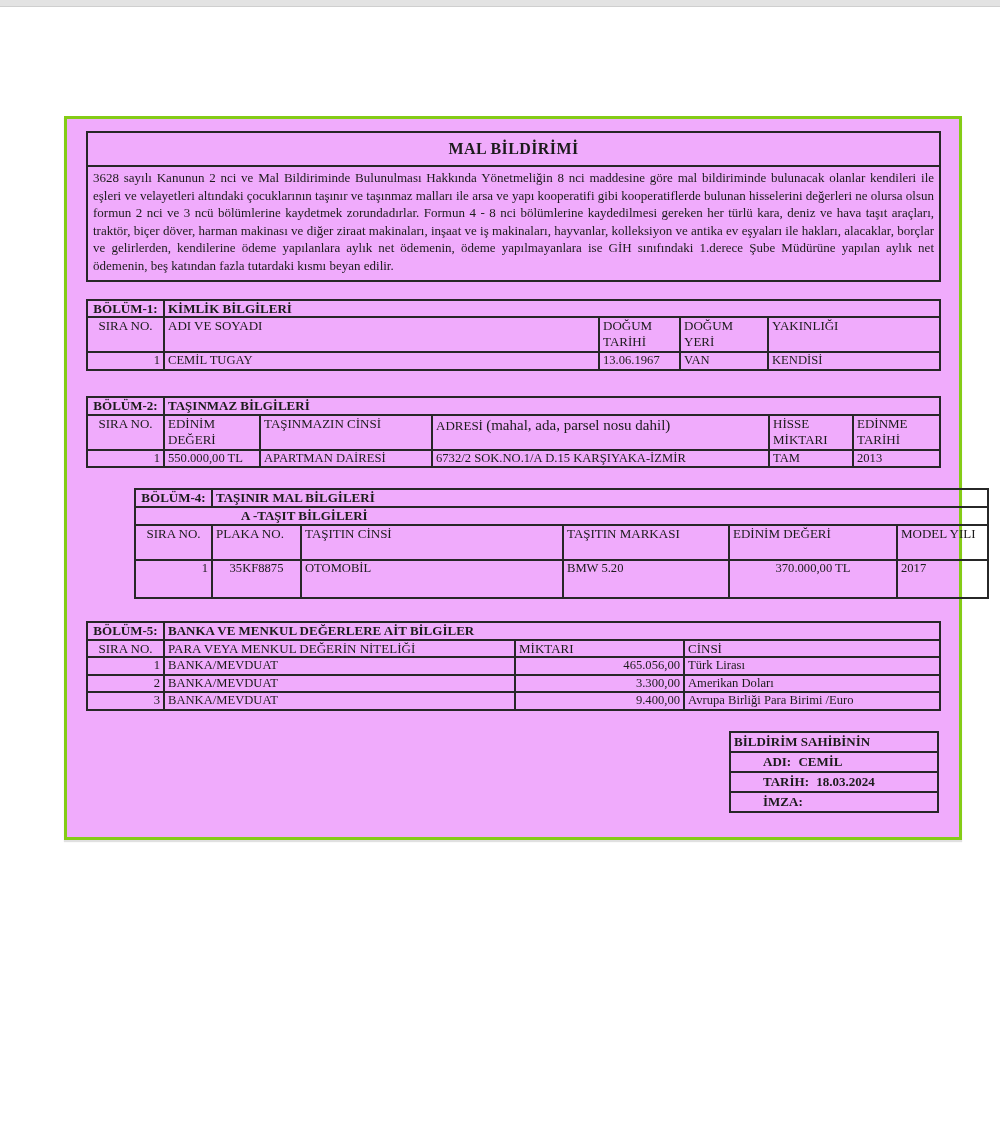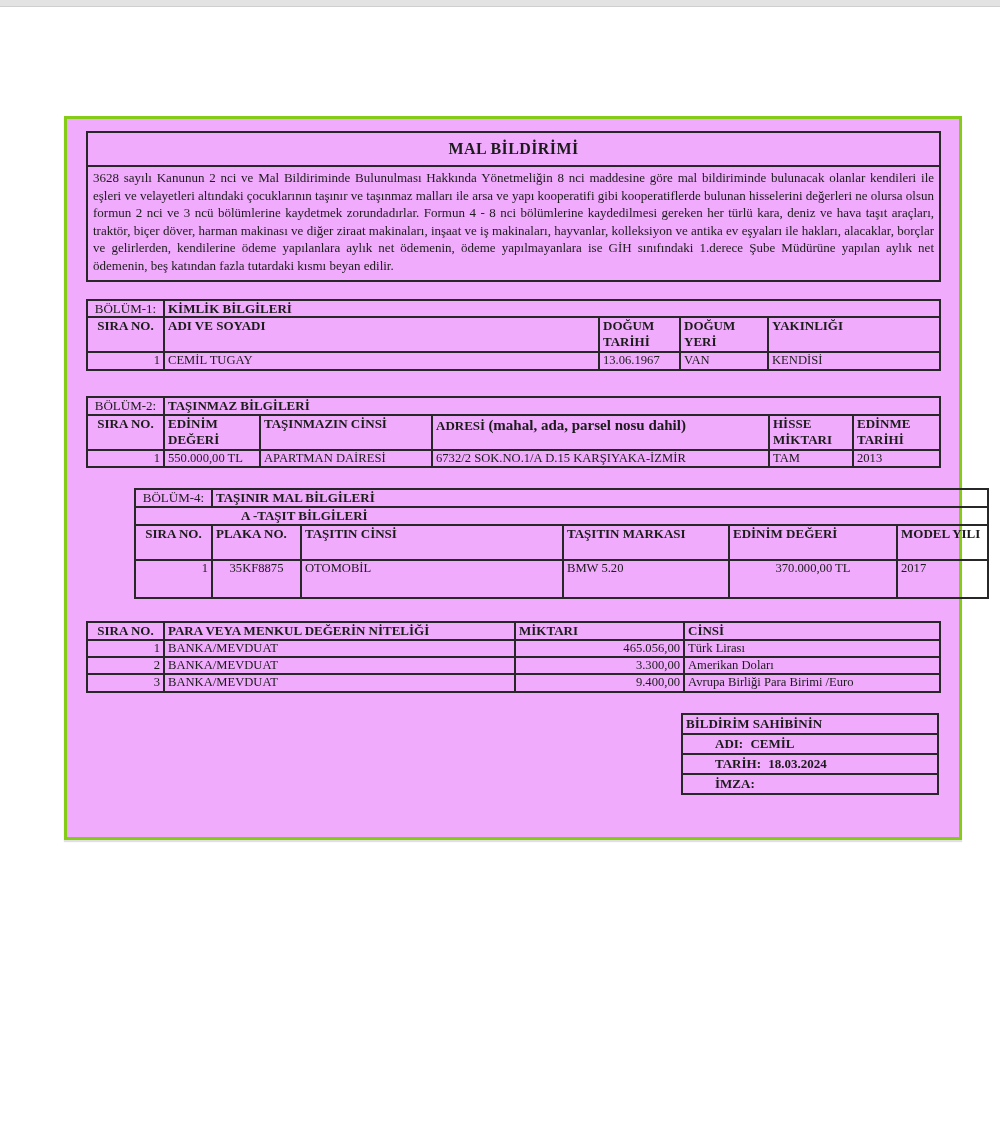--- a/index.html
+++ b/index.html
@@ -29,34 +29,34 @@
   .org-center{text-align:center;}
   .org-cell .val{font-weight:normal;}
   .intro-cell{font-weight:normal;font-size:13px;line-height:17.6px;
     text-align:justify;padding:2px 5px 5px 5px;}
 
   .sec-gap1{margin-top:17px;}
   .sec-gap2{margin-top:25px;}
   .sec-gap3{margin-top:20px;margin-left:48px;}
   .sec-gap4{margin-top:22px;}
 
-  .sec-label{font-weight:normal;text-align:center;height:15px;}
+  .sec-label{font-weight:bold;text-align:center;height:15px;}
   .sec-title{font-weight:bold;}
-  .head-row td{font-weight:bold;}
+  .head-row td{font-weight:normal;}
   .h2 td{height:33px;}
   .h1 td{height:15px;}
   .hnote{font-size:15px;}
   .subtitle-cell{font-weight:bold;height:15px;padding-left:105px;}
   .data-row td{font-weight:normal;font-size:12.6px;height:15px;}
   .data-tall td{height:36px;}
   .num{text-align:right;}
   .ctr{text-align:center;}
 
   
-  .declarant{width:258px;margin-left:auto;margin-top:20px;}
+  .declarant{width:210px;margin-left:auto;margin-top:20px;}
   .declarant td{height:18px;font-weight:bold;vertical-align:middle;}
   .declarant .lbl{margin-right:4px;margin-left:29px;}
 </style>
 </head>
 <body>
 
 <div class="top-band"></div>
 
 <div class="page">
   <div class="content">
@@ -180,20 +180,24 @@
       </table>
 
     <table class="sec-gap4">
       <colgroup>
           <col style="width:77px">
           <col style="width:351px">
           <col style="width:169px">
           <col style="width:256px">
         </colgroup>
       <tbody>
+          <tr>
+        <td class="sec-label">BÖLÜM-5:</td>
+        <td class="sec-title" colspan="3">BANKA VE MENKUL DEĞERLERE AİT BİLGİLER</td>
+      </tr>
       <tr class="head-row h1">
         <td class="ctr">SIRA NO.</td>
         <td>PARA VEYA MENKUL DEĞERİN NİTELİĞİ</td>
         <td>MİKTARI</td>
         <td>CİNSİ</td>
       </tr>
       <tr class="data-row">
         <td class="num">1</td>
         <td>BANKA/MEVDUAT</td>
         <td class="num">465.056,00</td>

